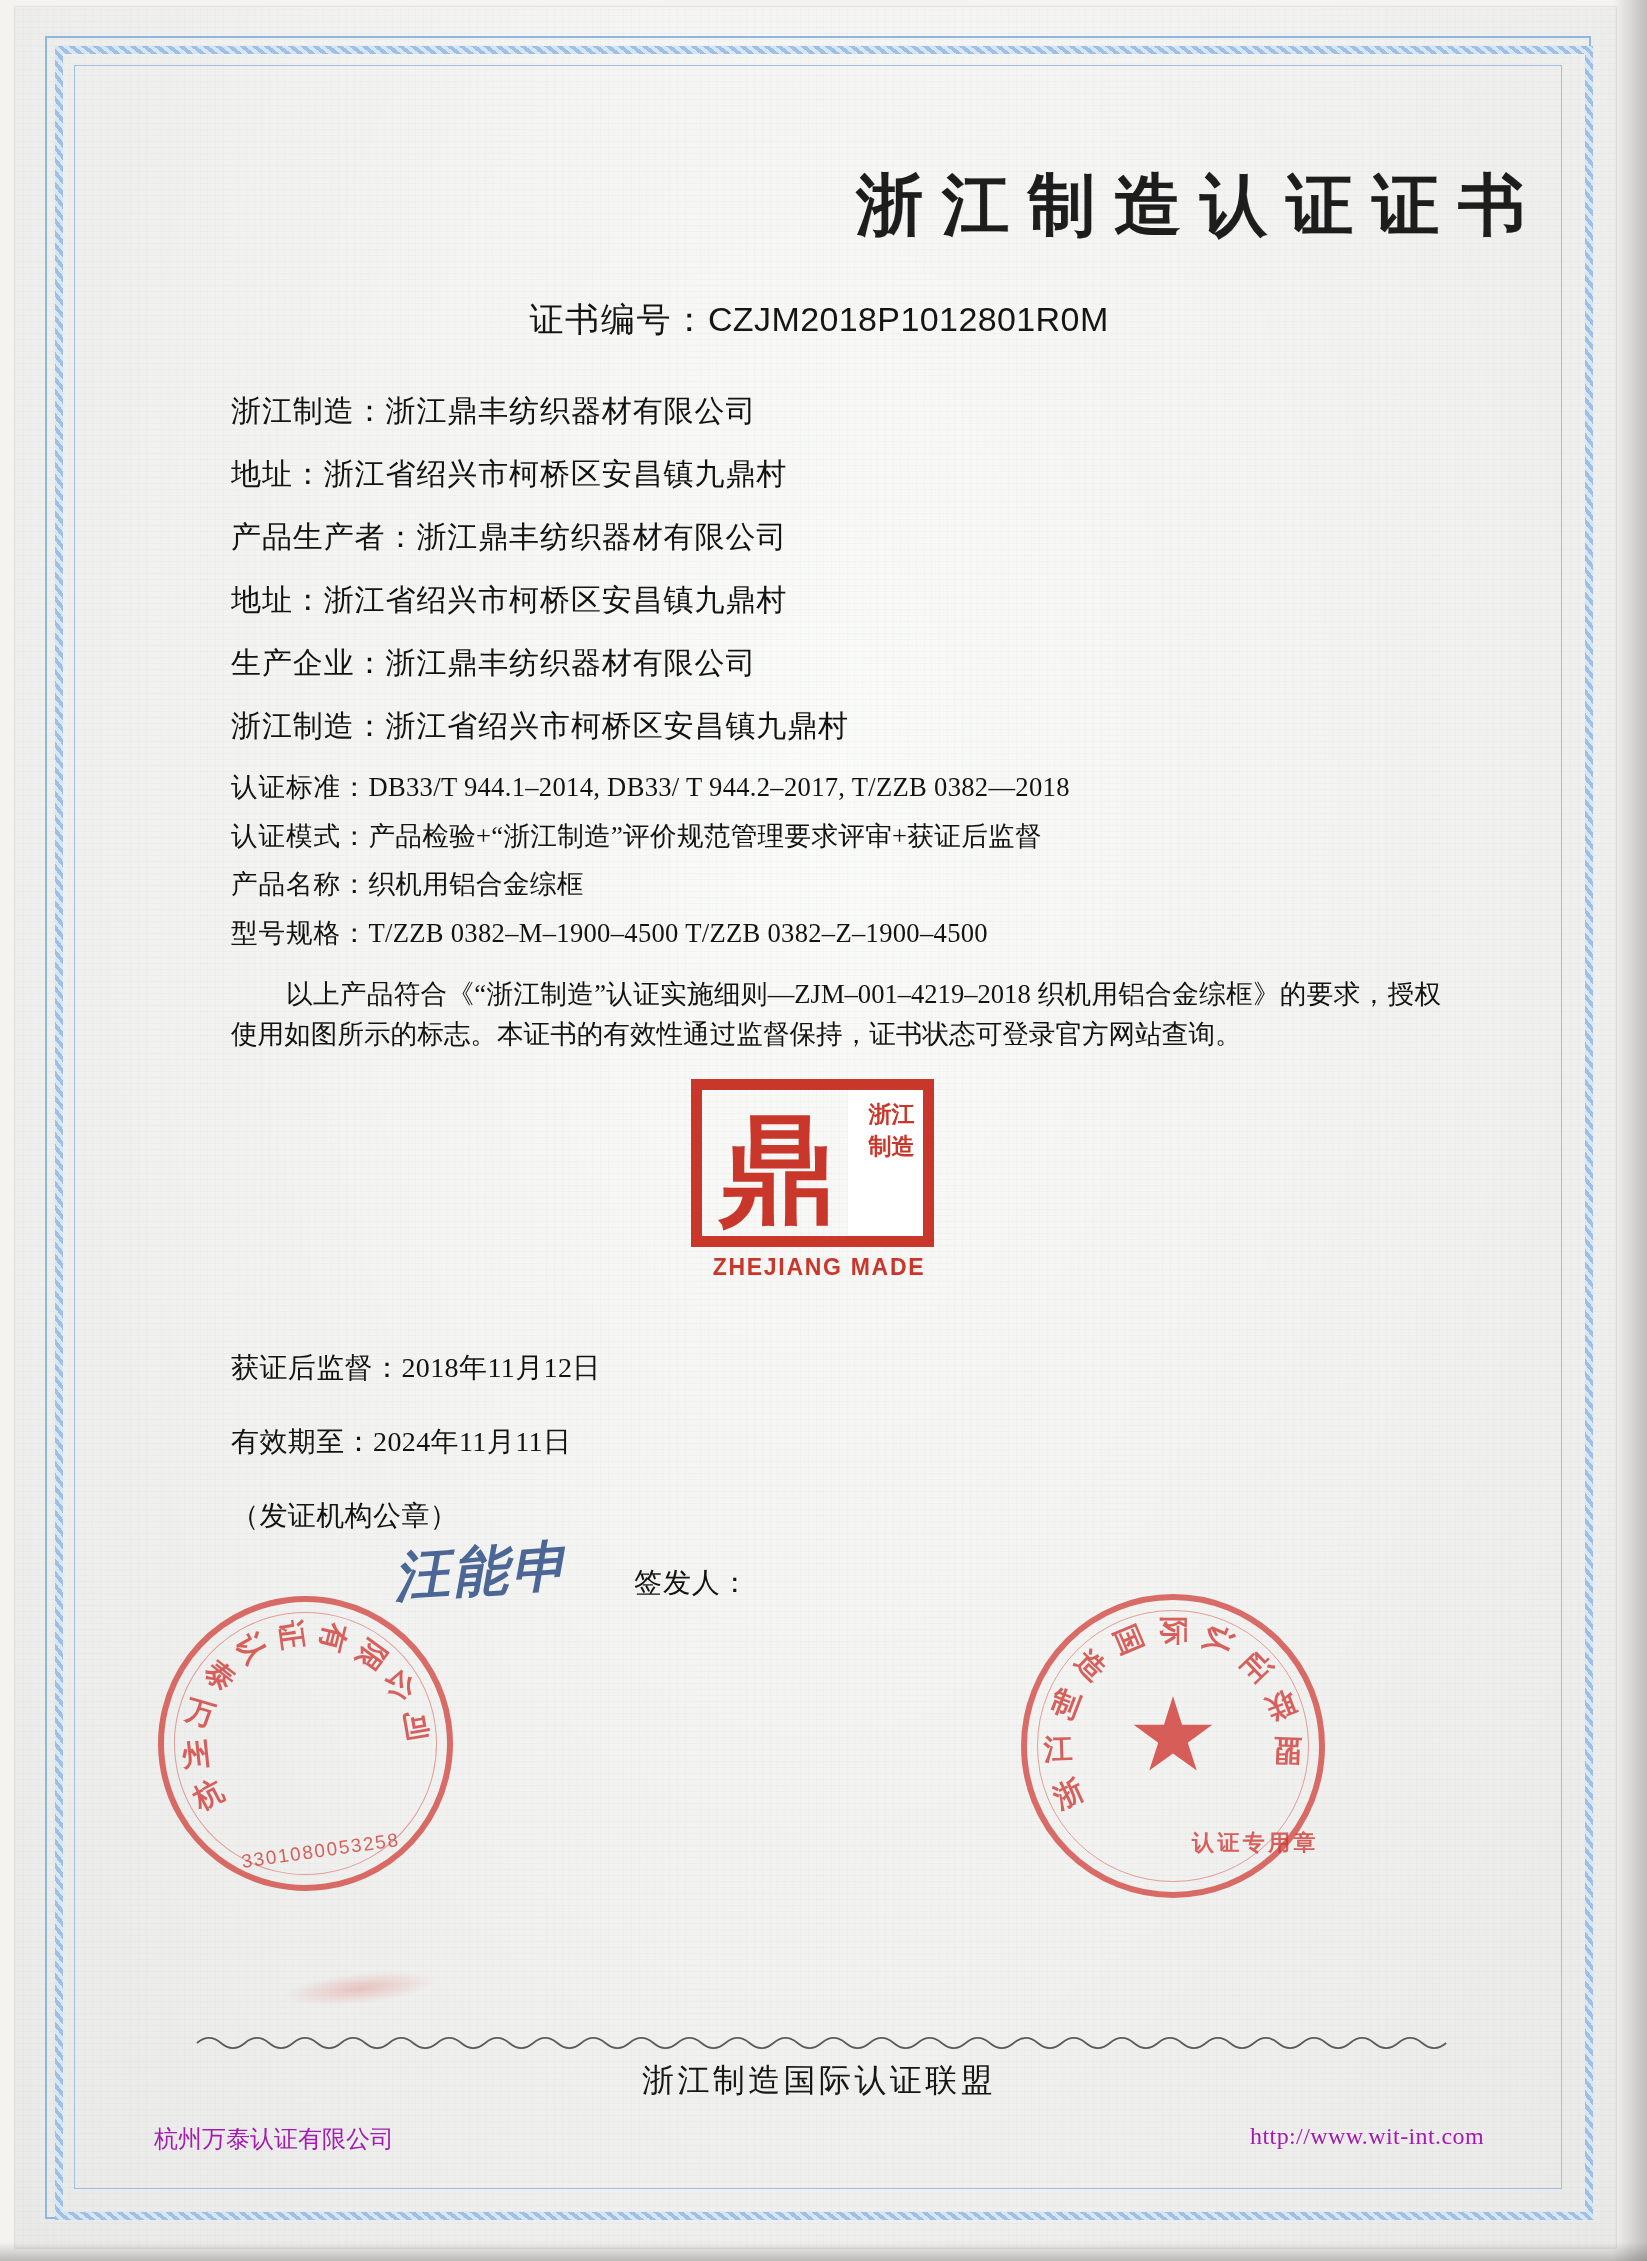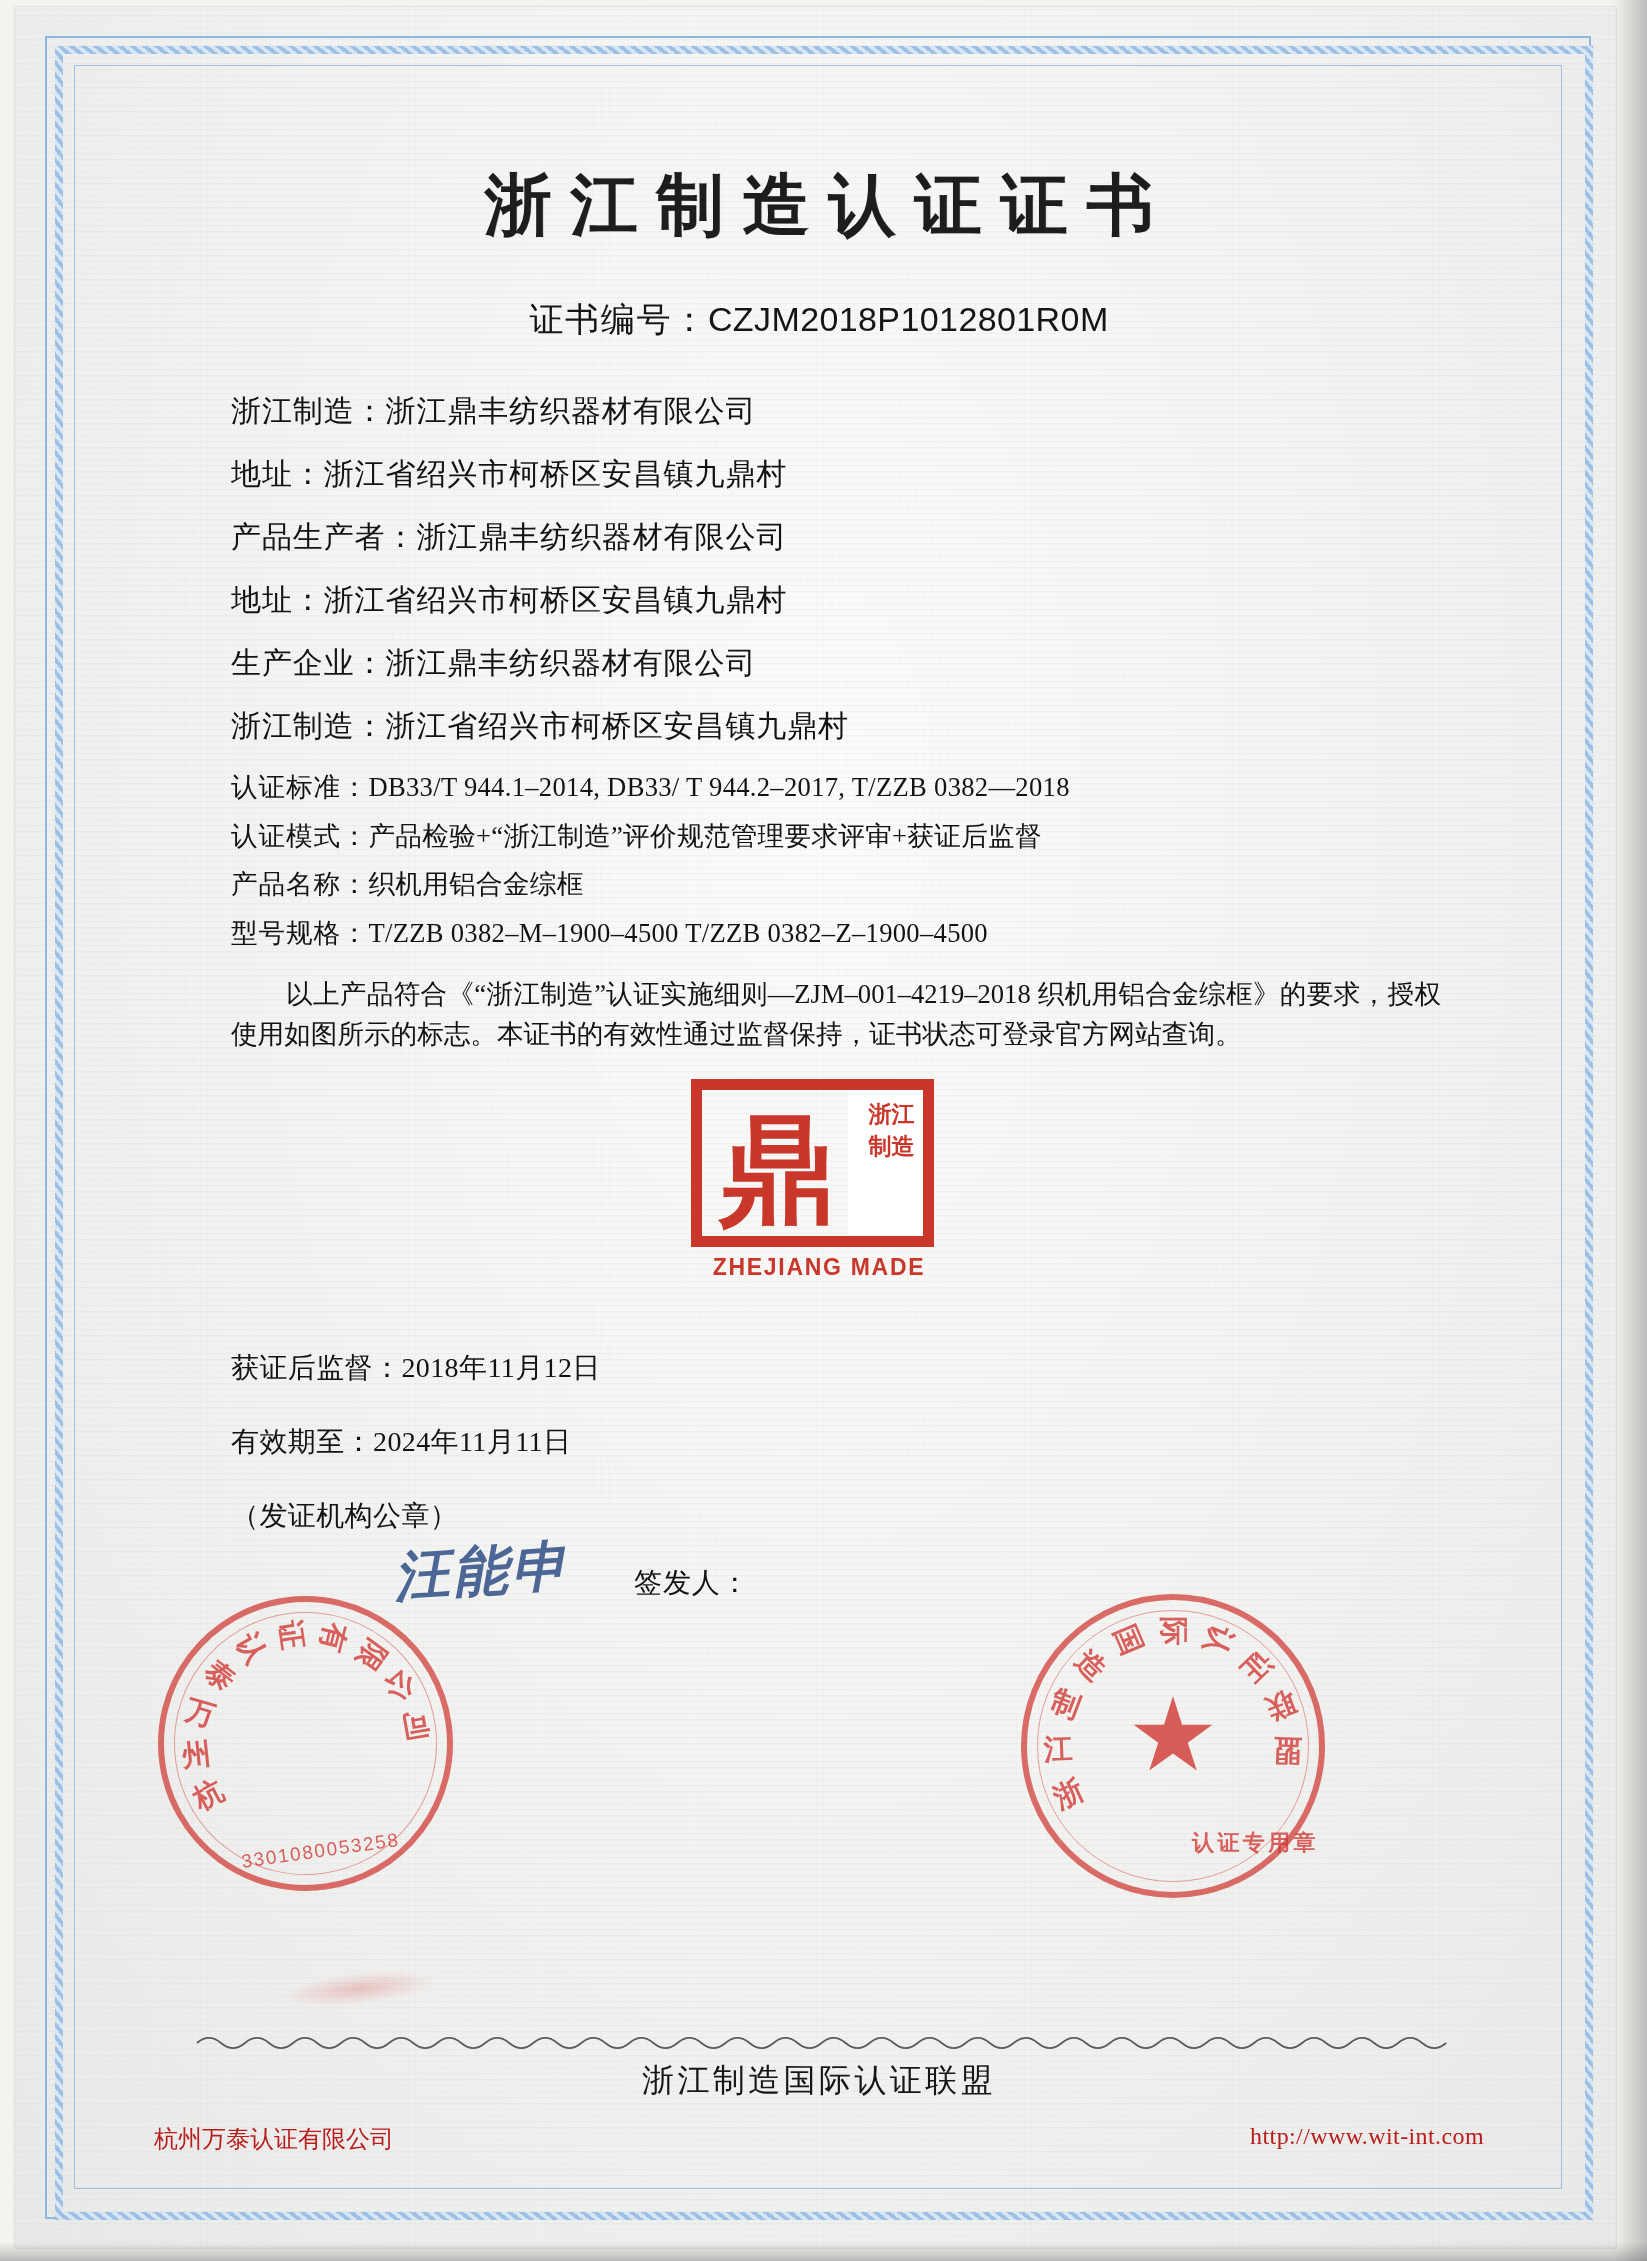--- a/index.html
+++ b/index.html
@@ -100,21 +100,21 @@
   .content {
     position: absolute;
     left: 94px;
     top: 86px;
     width: 1450px;
     height: 2085px;
   }
 
   .title {
     margin-top: 74px;
-    text-align: center;
+    text-align: right;
     font-family: "DejaVu Serif", "Liberation Serif", serif;
     font-size: 67px;
     font-weight: 700;
     letter-spacing: 19px;
     color: #1d1d1d;
     text-indent: 19px;
     text-shadow: 0.4px 0.4px 0 rgba(0,0,0,0.35);
   }
 
   .cert-no {
@@ -361,21 +361,21 @@
     font-size: 32px;
     color: #161616;
     letter-spacing: 3.4px;
     margin-bottom: 20px;
   }
   .footer-row {
     display: flex;
     justify-content: space-between;
     padding: 0 60px;
     font-size: 24px;
-    color: #b91c1c;
+    color: #a21caf;
   }
   .footer-row .url {
     font-family: "Liberation Serif", serif;
     letter-spacing: 0.4px;
   }
   
   .smudge{
     position:absolute;
     left:283px; bottom:257px;
     width:154px; height:31px;

